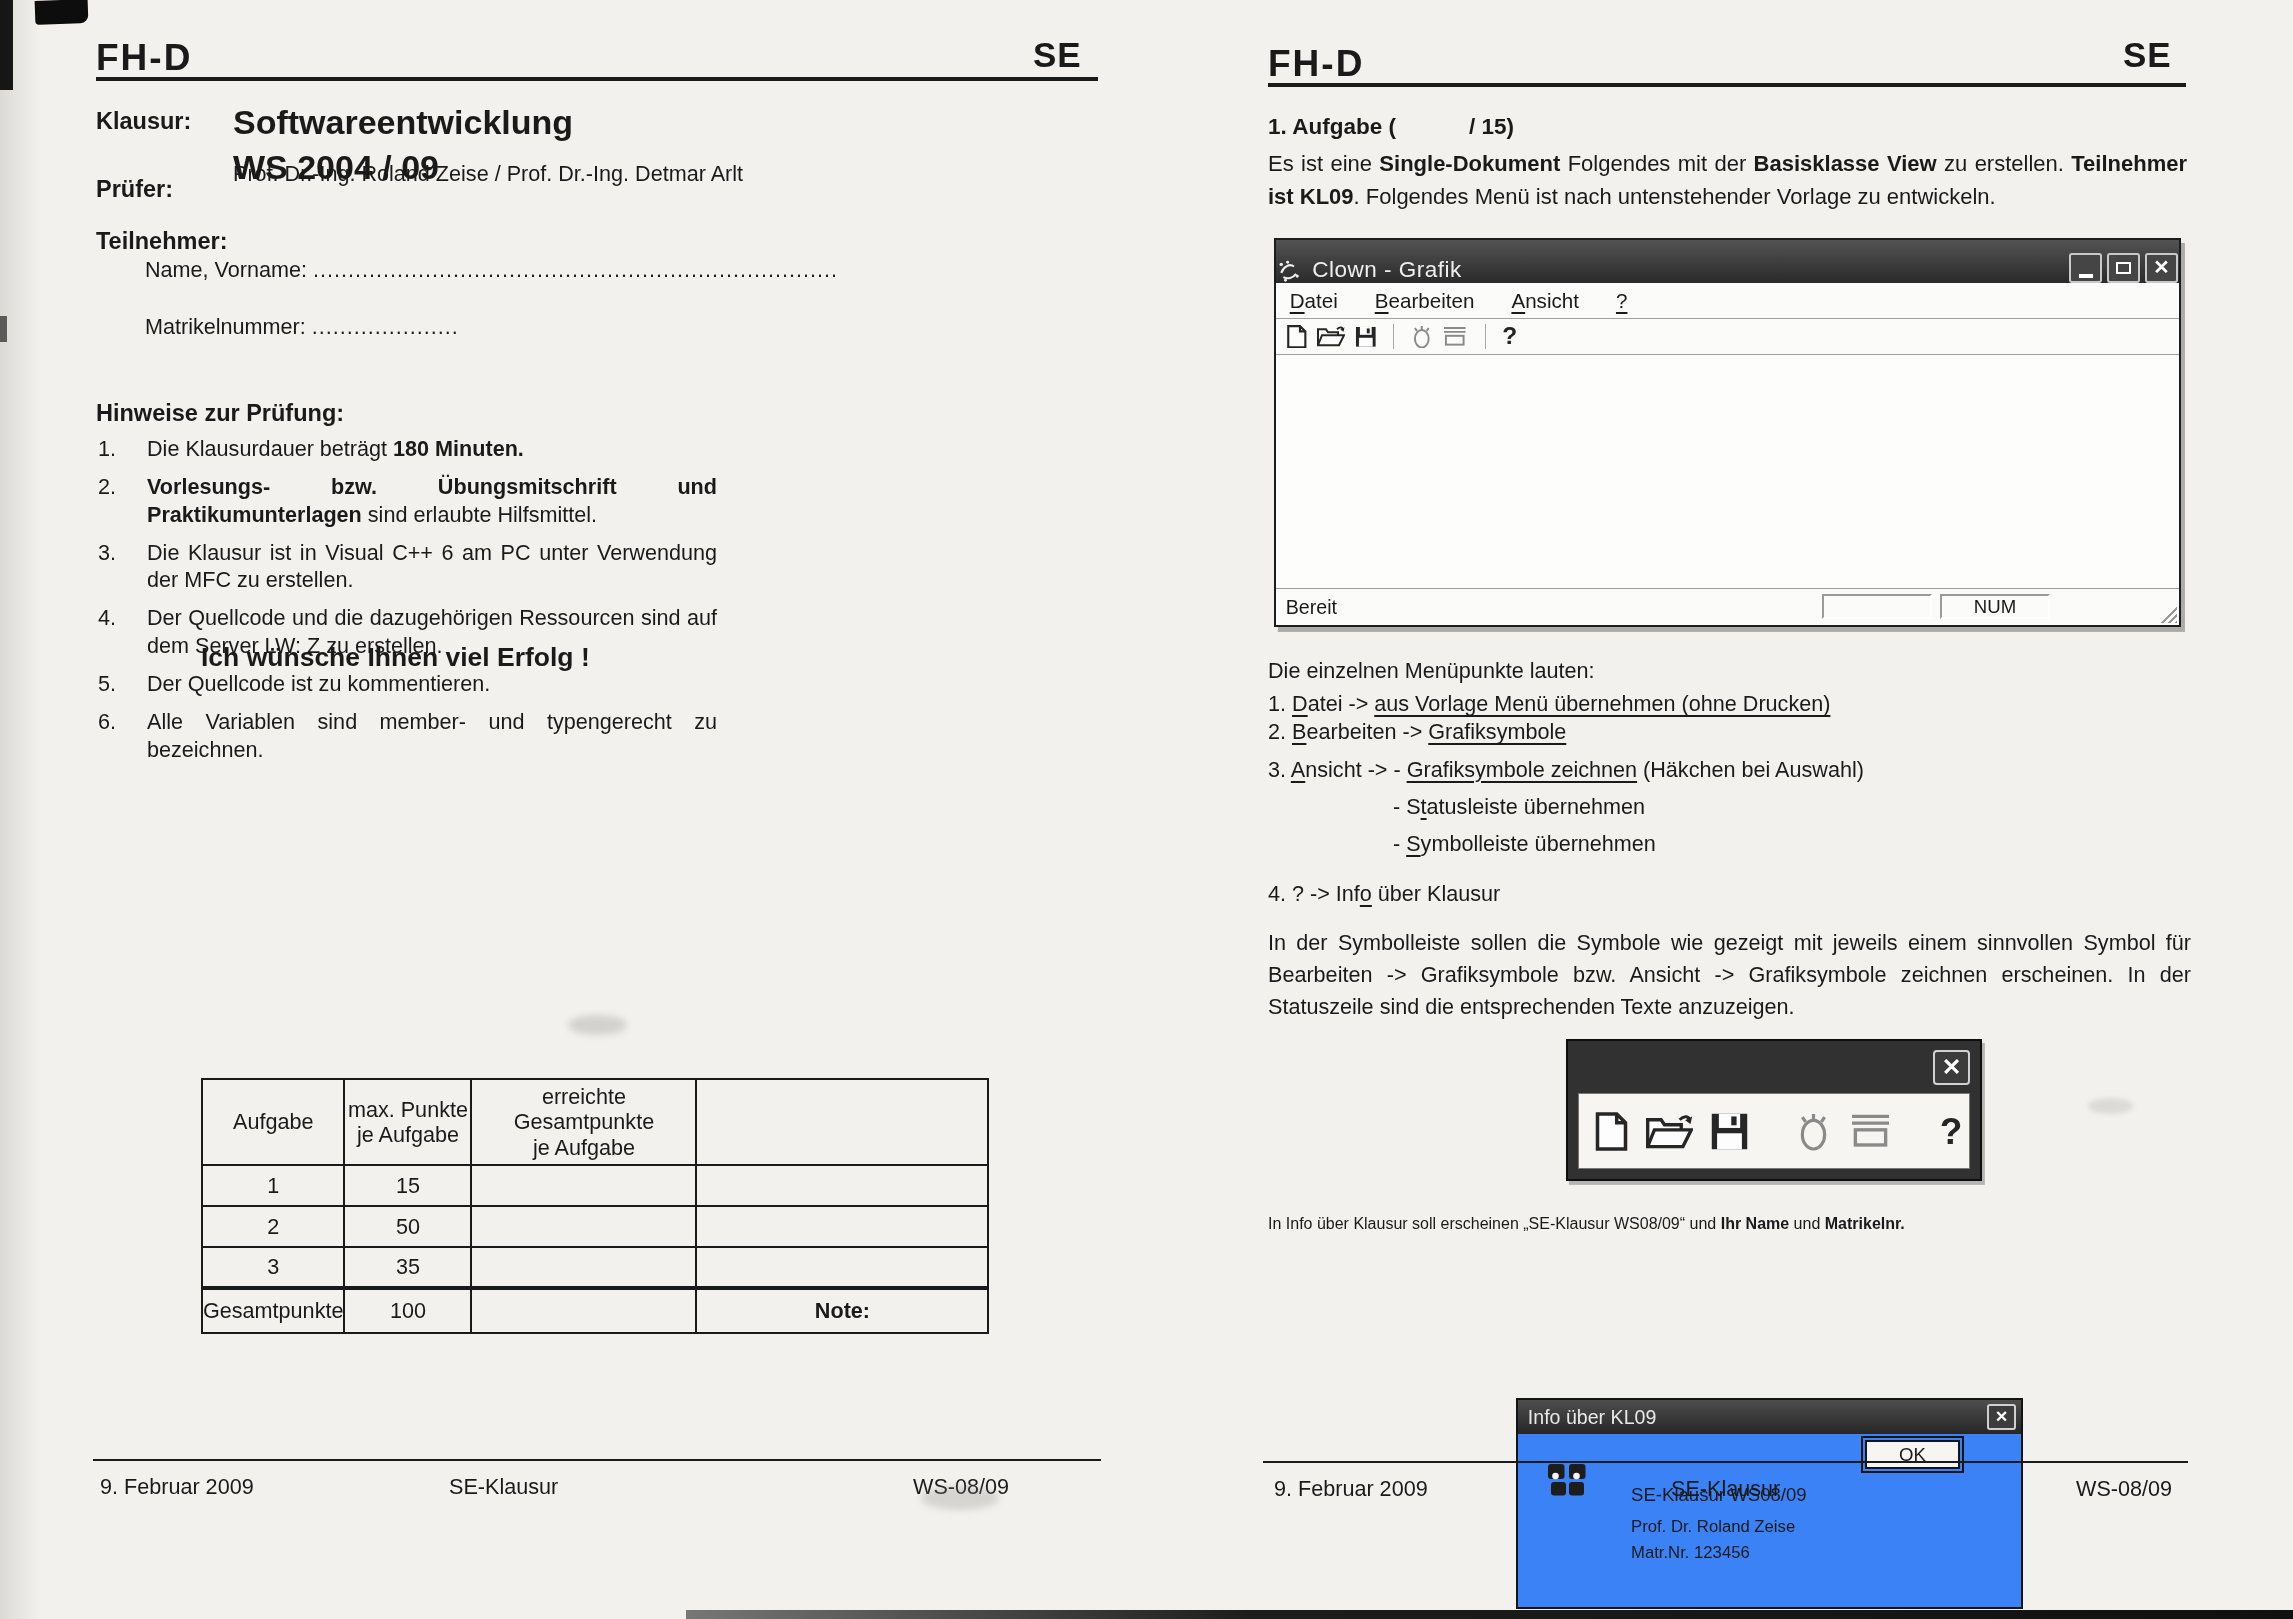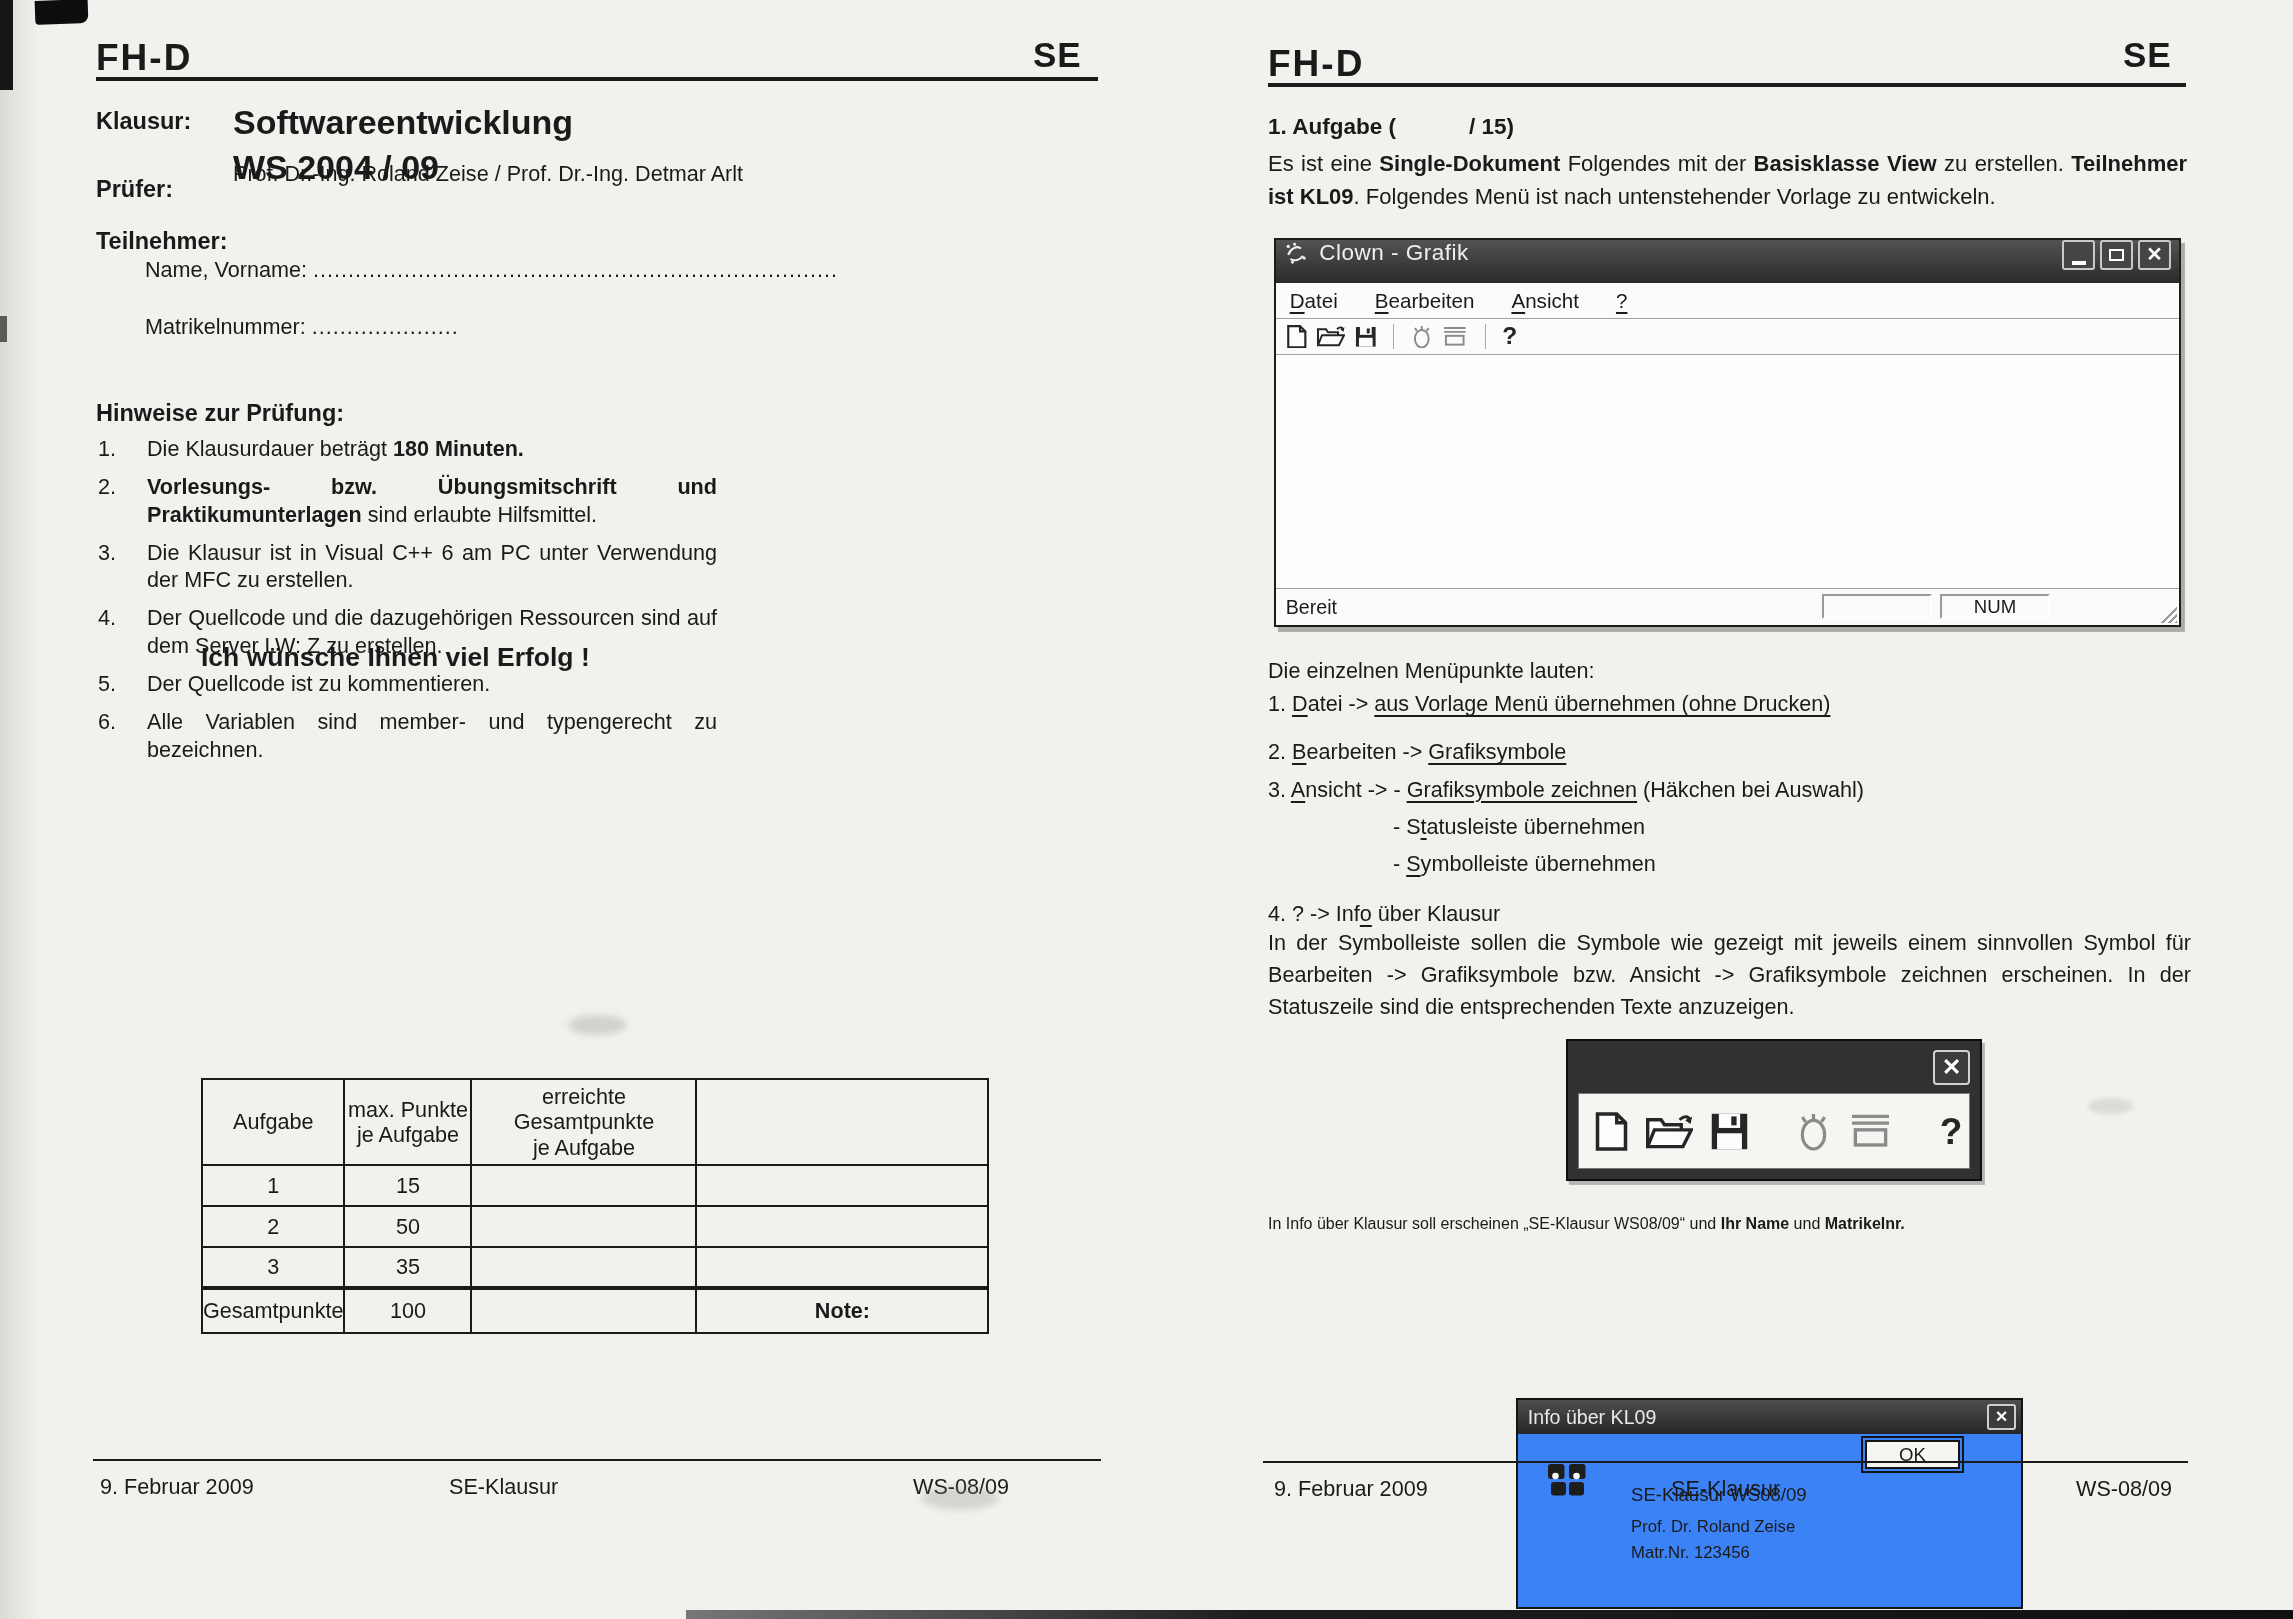--- a/index.html
+++ b/index.html
@@ -36,21 +36,21 @@
   table.points tr.data td{height:41px}
   table.points tr.total td{height:45px;border-top:4.9px solid #1a1a1a}
   td.note-cell{font-size:29px;font-weight:bold}
   .c1{width:142px}.c2{width:127px}.c3{width:225px}.c4{width:292px}
   
   .foot{font-size:21.6px}
   
   .win{display:flex;flex-direction:column;background:#fcfcfb;border:2.9px solid #1c1c1c;
        box-shadow:3.9px 4.9px 0 rgba(40,40,40,.35)}
   .win-title{height:43px;flex:0 0 43px;background:linear-gradient(180deg,#535353,#2a2a2a);
-       display:flex;align-items:flex-start;padding:0 8px;color:#efefef}
+       display:flex;align-items:flex-end;padding:0 1px;color:#efefef}
   .win-title .t{font-size:22.5px;margin-left:9.8px;letter-spacing:0.5px}
   .win-title .spacer{flex:1}
   .tb-btn{width:33px;height:30px;margin-left:4.9px;background:#454545;border:2px solid #c9c9c9;
        border-radius:2.9px;display:flex;align-items:center;justify-content:center;color:#fff}
   .glyph-min{display:block;width:13.7px;height:3.9px;background:#fff;margin-top:15.7px}
   .glyph-max{display:block;width:14.7px;height:11.8px;border:2px solid #fff}
   .glyph-x{font-weight:bold;font-size:19.6px;line-height:1;color:#fff}
   .menu-bar{height:36px;flex:0 0 36px;display:flex;align-items:center;gap:37px;
        padding-left:13.7px;font-size:20.6px;border-bottom:1px solid #a0a0a0;background:#fbfbf9}
   .tool-bar{height:36px;flex:0 0 36px;display:flex;align-items:center;gap:9.8px;
@@ -288,21 +288,21 @@
       <span class="status-ready">Bereit</span>
       <span class="pane pane-empty"></span>
       <span class="pane pane-num">NUM</span>
       <span class="grip"></span>
     </div>
   </div>
 
   <div class="abs body-text" style="left:121px;top:657px">Die einzelnen Menüpunkte lauten:</div>
 
   <div class="abs" style="left:121px;top:690px;font-size:21.6px;line-height:27.4px">
-    <div style="margin-bottom:21px"><span>1. </span><span class="u">D</span><span>atei -&gt; </span><span class="u">aus Vorlage Menü übernehmen (ohne Drucken)</span></div>
+    <div style="margin-bottom:1px"><span>1. </span><span class="u">D</span><span>atei -&gt; </span><span class="u">aus Vorlage Menü übernehmen (ohne Drucken)</span></div>
     <div style="margin-bottom:9.8px"><span>2. </span><span class="u">B</span><span>earbeiten -&gt; </span><span class="u">Grafiksymbole</span></div>
     <div style="margin-bottom:9.8px"><span>3. </span><span class="u">A</span><span>nsicht -&gt; - </span><span class="u">Grafiksymbole zeichnen</span><span> (Häkchen bei Auswahl)</span></div>
     <div style="margin-bottom:9.8px;margin-left:125px"><span>- S</span><span class="u">t</span><span>atusleiste übernehmen</span></div>
     <div style="margin-bottom:23px;margin-left:125px"><span>- </span><span class="u">S</span><span>ymbolleiste übernehmen</span></div>
     <div><span>4. ? -&gt; Inf</span><span class="u">o</span><span> über Klausur</span></div>
   </div>
 
   <div class="abs" style="left:121px;top:927px;width:923px;font-size:21.6px;line-height:32px;text-align:justify"><span>In der Symbolleiste sollen die Symbole wie gezeigt mit jeweils einem sinnvollen Symbol für </span><span class="i">Bearbeiten -&gt; Grafiksymbole</span><span> bzw. </span><span class="i">Ansicht -&gt; Grafiksymbole zeichnen</span><span> erscheinen. In der Statuszeile sind die entsprechenden Texte anzuzeigen.</span></div>
 
   <div class="abs ftb" style="left:419px;top:1039px;width:416px;height:142px">

